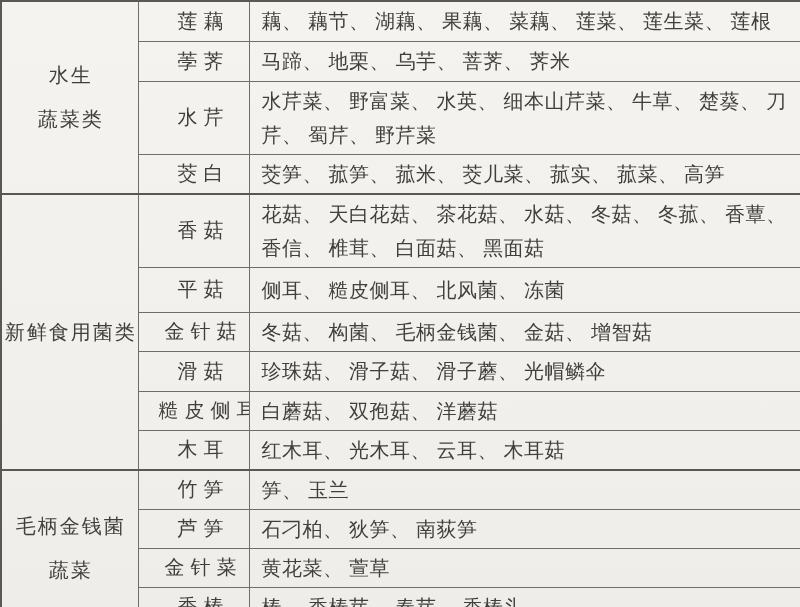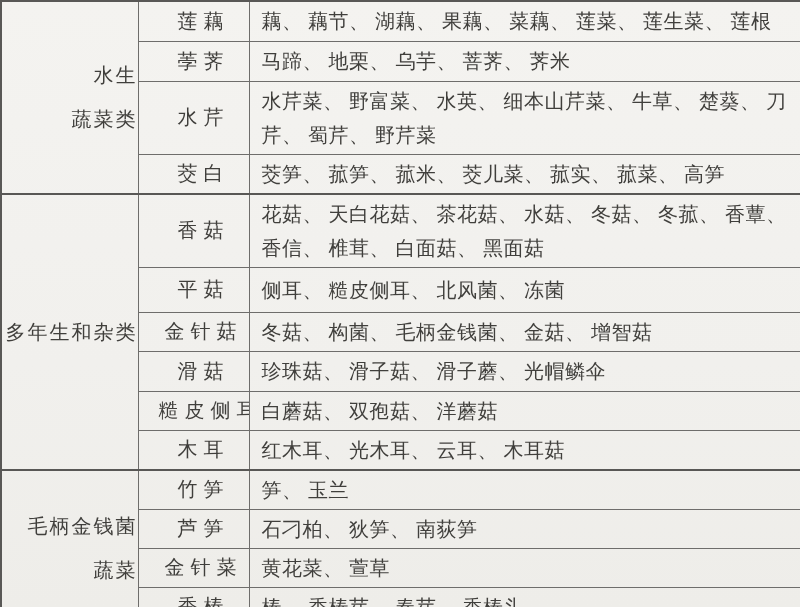--- a/index.html
+++ b/index.html
@@ -23,21 +23,21 @@
     vertical-align: middle;
     overflow: hidden;
   }
   
   td.names { border-right: none; }
   
   table.veg { border-top: 2px solid #595856; border-left: 2px solid #595856; }
   tr.section-start > td { border-top: 2.4px solid #585755; }
 
   td.cat {
-    text-align: right;
+    text-align: center;
     font-size: 20px;
     letter-spacing: 2px;
     padding-left: 2px;
     margin-top: 28px;
   }
   td.cat .cat-line { line-height: 44px; }
 
   td.sub {
     text-align: center;
     font-size: 20px;
@@ -80,21 +80,21 @@
       <td class="sub">水芹</td>
       <td class="names">水芹菜、 野富菜、 水英、 细本山芹菜、 牛草、 楚葵、 刀芹、 蜀芹、 野芹菜</td>
     </tr>
     <tr style="height:38px">
       <td class="sub">茭白</td>
       <td class="names">茭笋、 菰笋、 菰米、 茭儿菜、 菰实、 菰菜、 高笋</td>
     </tr>
 
     <tr class="section-start" style="height:68px">
       <td class="cat" rowspan="6">
-        <div class="cat-line">多年生和杂类</div>
+        <div class="cat-line">新鲜食用菌类</div>
       </td>
       <td class="sub">香菇</td>
       <td class="names">花菇、 天白花菇、 茶花菇、 水菇、 冬菇、 冬菰、 香蕈、 香信、 椎茸、 白面菇、 黑面菇</td>
     </tr>
     <tr style="height:45px">
       <td class="sub">平菇</td>
       <td class="names">侧耳、 糙皮侧耳、 北风菌、 冻菌</td>
     </tr>
     <tr style="height:37px">
       <td class="sub">金针菇</td>

